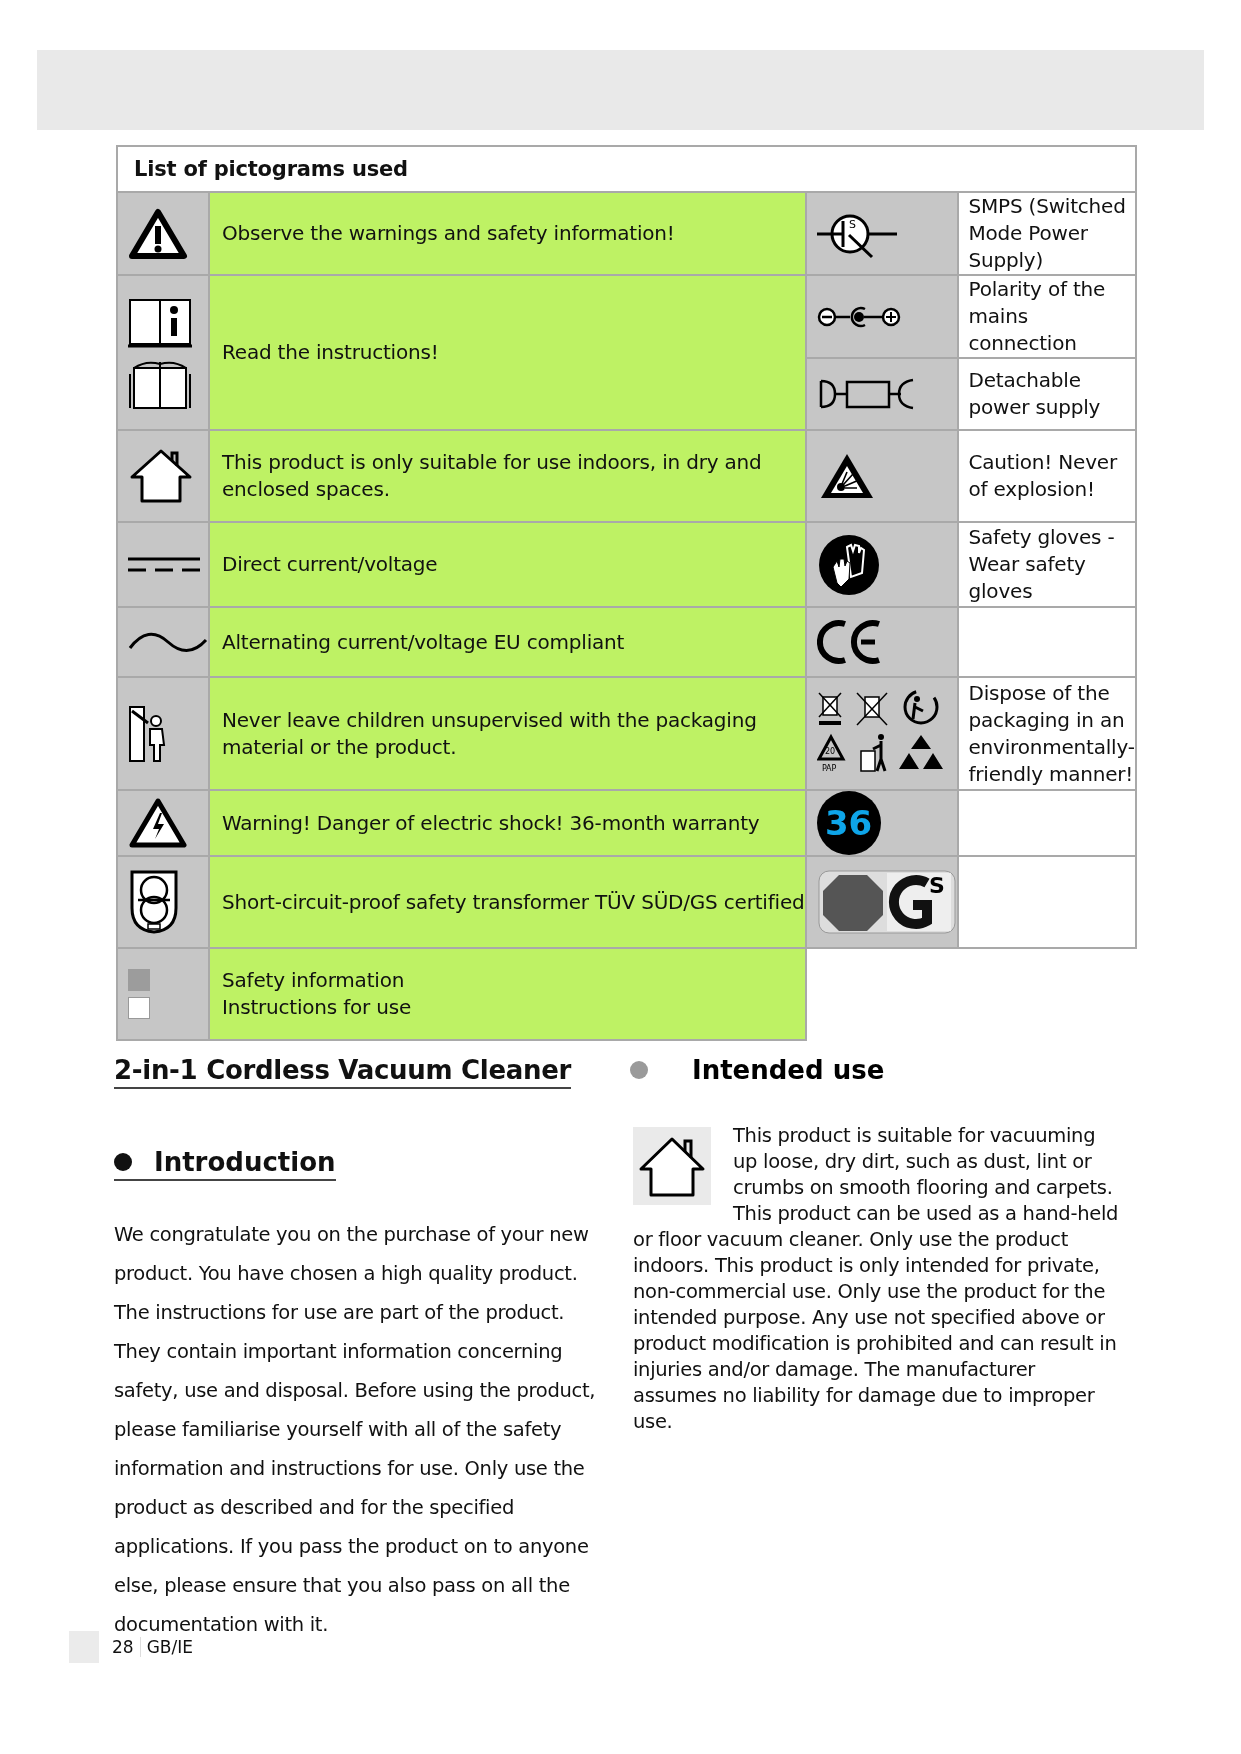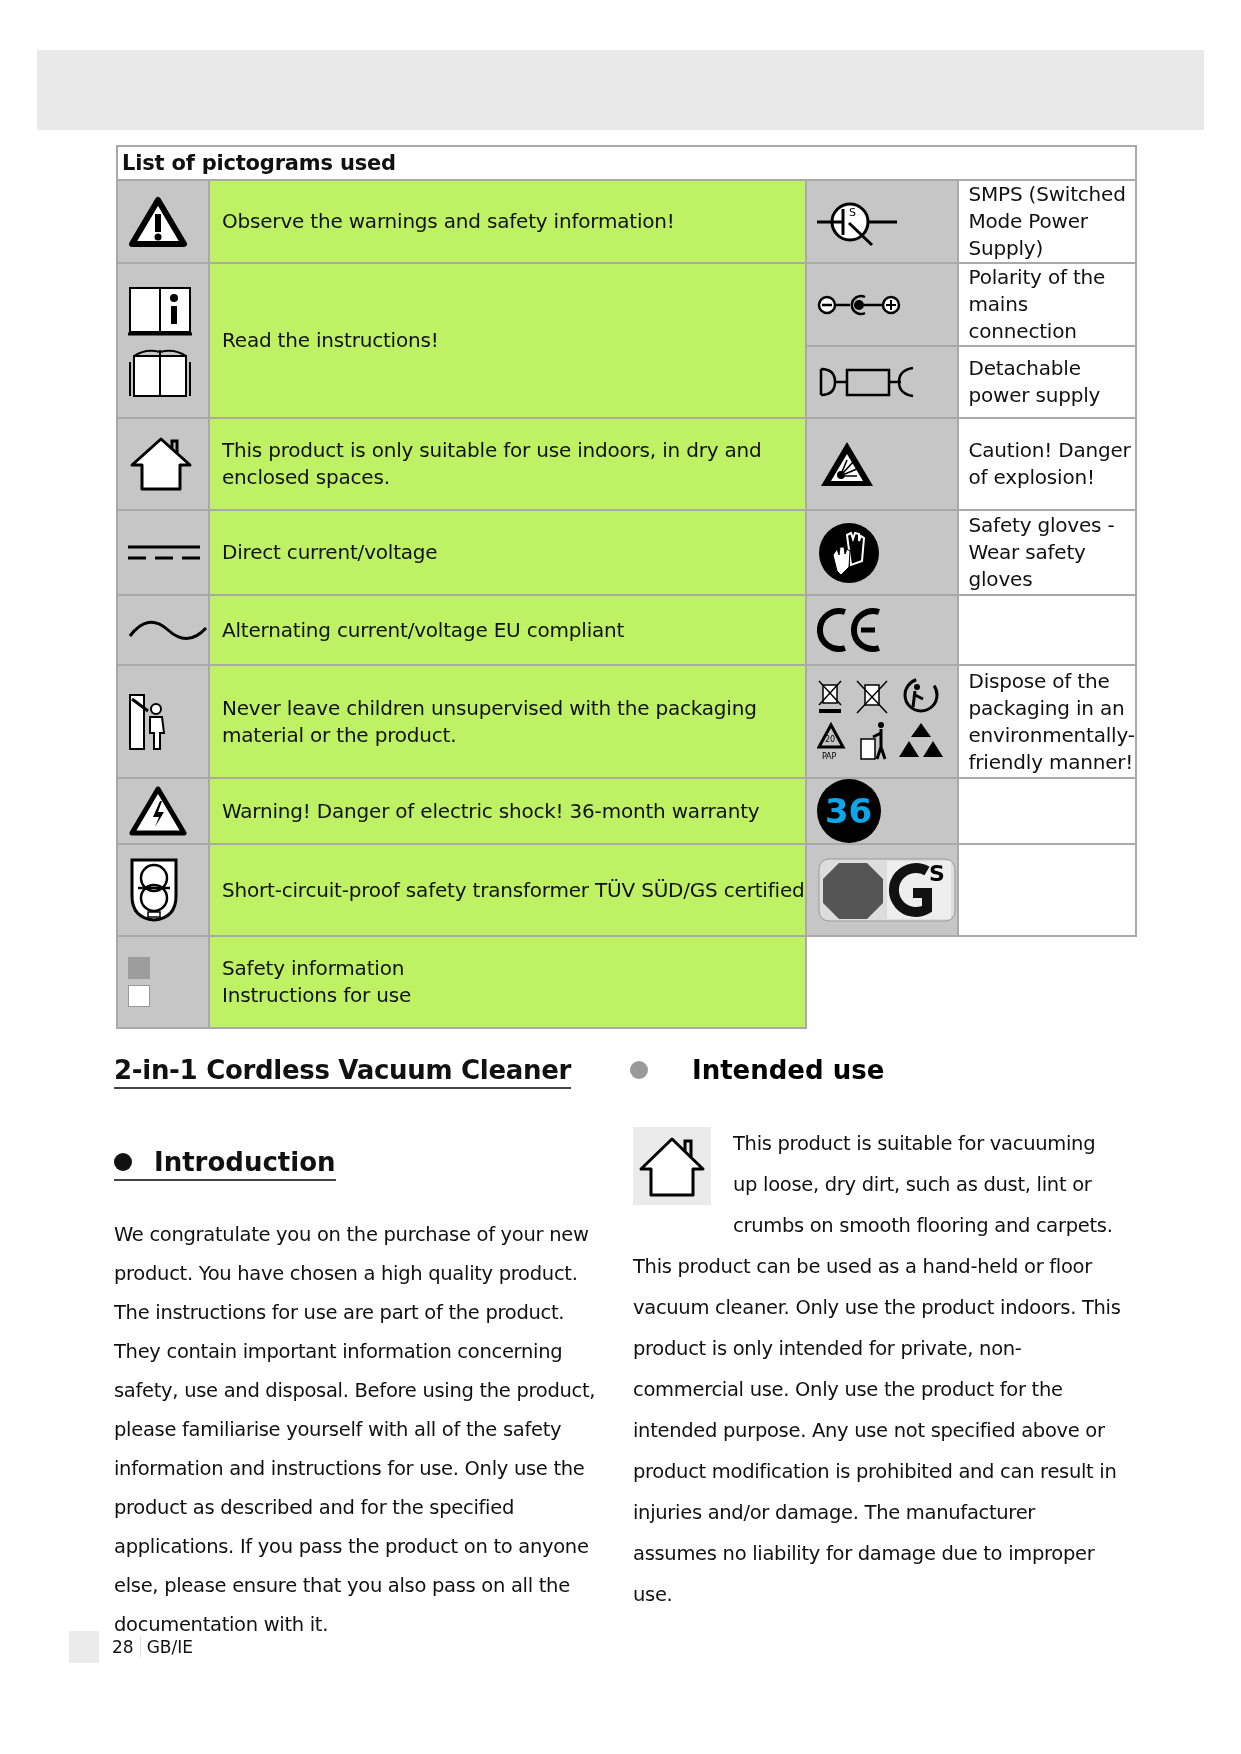--- a/index.html
+++ b/index.html
@@ -3,39 +3,39 @@
 <meta charset="utf-8">
 <style>
   * { box-sizing: border-box; margin: 0; padding: 0; }
   html, body { width: 1241px; height: 1754px; background: #ffffff; overflow: hidden; }
   body { position: relative; font-family: "DejaVu Sans", sans-serif; color: #111; }
 
   .top-bar { position: absolute; left: 37px; top: 50px; width: 1167px; height: 80px; background: #e9e9e9; }
 
   table.picto { position: absolute; left: 116px; top: 145px; width: 995px; border-collapse: collapse; font-size: 20px; letter-spacing: -0.2px; }
   table.picto td { border: 2px solid #a9a9a9; vertical-align: middle; }
-  table.picto td.head { height: 34px; padding-left: 4px; font-weight: bold; font-size: 21px; background: #fff; }
+  table.picto td.head { height: 46px; padding-left: 16px; font-weight: bold; font-size: 21px; background: #fff; }
   td.ic { background: #c6c6c6; text-align: left; padding-left: 10px; }
   td.ic-l { width: 110px; }
   td.txt-l { width: 406px; padding-left: 12px; line-height: 27px; background: #bef264; }
   td.ic-r { width: 155px; }
   td.txt-r { padding-left: 10px; line-height: 27px; background: #fff; }
   td.blank { background: #fff; border: none !important; }
   .overflow { white-space: nowrap; position: relative; z-index: 2; }
   svg { display: block; }
 
   .h-product { position: absolute; left: 114px; top: 1055px; font-weight: bold; font-size: 26px; letter-spacing: -0.3px; border-bottom: 2px solid #444; padding-bottom: 2px; }
   .h-intro { position: absolute; left: 114px; top: 1147px; font-weight: bold; font-size: 26px; display: flex; align-items: center; border-bottom: 2px solid #444; padding-bottom: 2px; }
   .bullet { width: 18px; height: 18px; border-radius: 50%; background: #111; margin-right: 22px; }
   .h-intended { position: absolute; left: 630px; top: 1055px; font-weight: bold; font-size: 26px; color: #000000; display: flex; align-items: center; }
   .h-intended .bullet { background: #9a9a9a; margin-right: 44px; }
 
   .intro-text { position: absolute; left: 114px; top: 1215px; width: 490px; font-size: 19.5px; line-height: 39px; letter-spacing: -0.3px; }
   .house-box { position: absolute; left: 633px; top: 1127px; width: 78px; height: 78px; background: #eaeaea; }
-  .intended-text { position: absolute; left: 633px; top: 1123px; width: 490px; font-size: 19.5px; line-height: 41px; letter-spacing: -0.3px; }
+  .intended-text { position: absolute; left: 633px; top: 1123px; width: 490px; font-size: 19.5px; line-height: 26px; letter-spacing: -0.3px; }
   .intended-text .float { float: left; width: 100px; height: 90px; }
 
   .footer-box { position: absolute; left: 69px; top: 1631px; width: 30px; height: 32px; background: #ebebeb; }
   .footer-text { position: absolute; left: 112px; top: 1637px; font-size: 17px; display: flex; justify-content: center; }
   .footer-text .sep { width: 1px; background: #ddd; margin: 0 6px; }
 </style>
 </head>
 <body>
 
 <div class="top-bar"></div>
@@ -121,21 +121,21 @@
     </td>
     <td class="txt-l">This product is only suitable for use indoors, in dry and enclosed spaces.</td>
     <td class="ic ic-r">
       <svg width="60" height="52" viewBox="0 0 60 52">
             <path d="M30 4 L56 48 L4 48 Z" fill="#000"></path>
             <path d="M30 16 L46 43 L14 43 Z" fill="#fff"></path>
             <circle cx="24" cy="37" r="4" fill="#000"></circle>
             <path d="M26 35 L36 24 M28 36 L42 30 M28 38 L40 38 M25 34 L30 22" stroke="#000" stroke-width="1.6"></path>
           </svg>
     </td>
-    <td class="txt-r">Caution! Danger of explosion!</td>
+    <td class="txt-r">Caution! Never of explosion!</td>
   </tr>
 
   <tr style="height:85px">
     <td class="ic ic-l">
       <svg width="72" height="24" viewBox="0 0 72 24">
             <line x1="0" y1="6" x2="72" y2="6" stroke="#000" stroke-width="3"></line>
             <line x1="0" y1="17" x2="18" y2="17" stroke="#000" stroke-width="3"></line>
             <line x1="27" y1="17" x2="45" y2="17" stroke="#000" stroke-width="3"></line>
             <line x1="54" y1="17" x2="72" y2="17" stroke="#000" stroke-width="3"></line>
           </svg>

